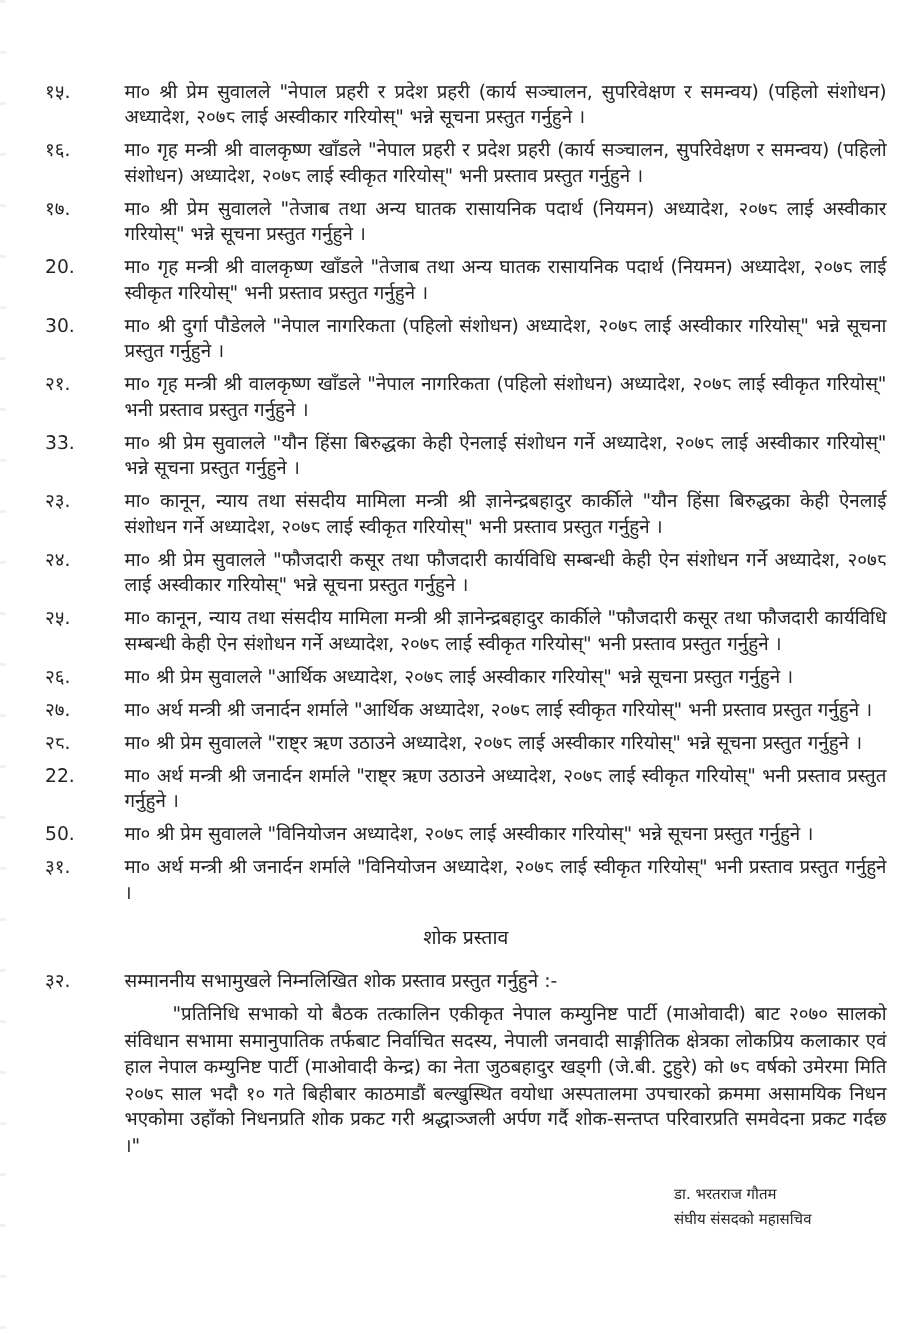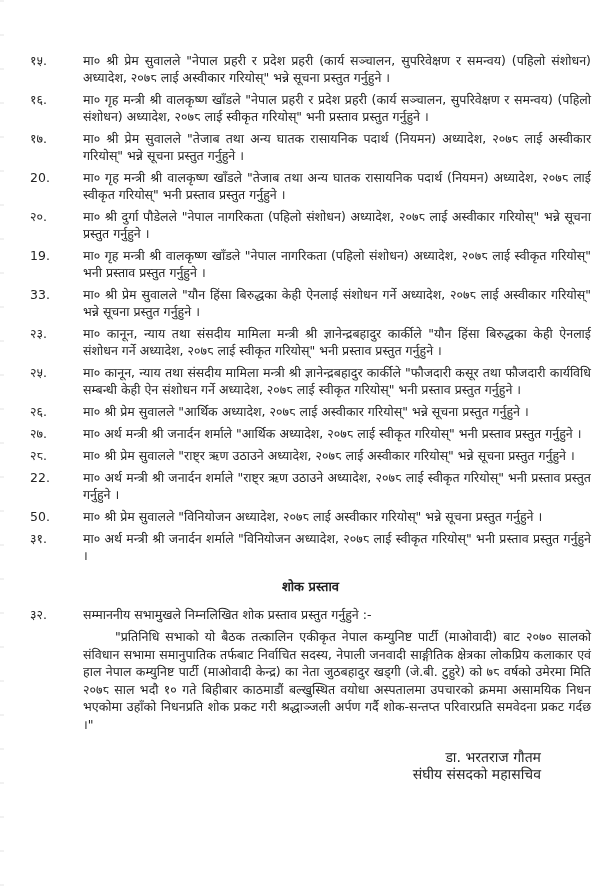--- a/index.html
+++ b/index.html
@@ -44,42 +44,42 @@
     flex: 0 0 53px;
     width: 53px;
   }
   .txt {
     flex: 1;
     text-align: justify;
     text-justify: inter-word;
   }
   .section-heading {
     text-align: center;
-    font-weight: bold;
+    font-weight: normal;
     font-size: 13px;
     line-height: 17px;
     margin: 14px 0 11px 0;
   }
   .quote {
     margin: 4px 0 0 53px;
     font-size: 12.5px;
     line-height: 17.5px;
     text-align: justify;
     text-justify: inter-word;
     text-indent: 32px;
   }
   .signature {
     margin-top: 16px;
     text-align: right;
   }
   .signature-inner {
     display: inline-block;
-    text-align: right;
+    text-align: left;
     margin-right: 50px;
-    font-size: 14px;
+    font-size: 10px;
     line-height: 17px;
   }
 </style>
 </head>
 <body>
 
 <div class="scan-edge"></div>
 
 <div class="page">
 
@@ -94,34 +94,38 @@
       </div>
       <div class="row">
         <div class="num">१७.</div>
         <div class="txt">मा० श्री प्रेम सुवालले "तेजाब तथा अन्य घातक रासायनिक पदार्थ (नियमन) अध्यादेश, २०७८ लाई अस्वीकार गरियोस्" भन्ने सूचना प्रस्तुत गर्नुहुने ।</div>
       </div>
       <div class="row">
         <div class="num">20.</div>
         <div class="txt">मा० गृह मन्त्री श्री वालकृष्ण खाँडले "तेजाब तथा अन्य घातक रासायनिक पदार्थ (नियमन) अध्यादेश, २०७८ लाई स्वीकृत गरियोस्" भनी प्रस्ताव प्रस्तुत गर्नुहुने ।</div>
       </div>
       <div class="row">
-        <div class="num">२०.</div>
+        <div class="num">30.</div>
         <div class="txt">मा० श्री दुर्गा पौडेलले "नेपाल नागरिकता (पहिलो संशोधन) अध्यादेश, २०७८ लाई अस्वीकार गरियोस्" भन्ने सूचना प्रस्तुत गर्नुहुने ।</div>
       </div>
       <div class="row">
-        <div class="num">19.</div>
+        <div class="num">२१.</div>
         <div class="txt">मा० गृह मन्त्री श्री वालकृष्ण खाँडले "नेपाल नागरिकता (पहिलो संशोधन) अध्यादेश, २०७८ लाई स्वीकृत गरियोस्" भनी प्रस्ताव प्रस्तुत गर्नुहुने ।</div>
       </div>
       <div class="row">
         <div class="num">33.</div>
         <div class="txt">मा० श्री प्रेम सुवालले "यौन हिंसा बिरुद्धका केही ऐनलाई संशोधन गर्ने अध्यादेश, २०७८ लाई अस्वीकार गरियोस्" भन्ने सूचना प्रस्तुत गर्नुहुने ।</div>
       </div>
       <div class="row">
         <div class="num">२३.</div>
         <div class="txt">मा० कानून, न्याय तथा संसदीय मामिला मन्त्री श्री ज्ञानेन्द्रबहादुर कार्कीले "यौन हिंसा बिरुद्धका केही ऐनलाई संशोधन गर्ने अध्यादेश, २०७८ लाई स्वीकृत गरियोस्" भनी प्रस्ताव प्रस्तुत गर्नुहुने ।</div>
+      </div>
+      <div class="row">
+        <div class="num">२४.</div>
+        <div class="txt">मा० श्री प्रेम सुवालले "फौजदारी कसूर तथा फौजदारी कार्यविधि सम्बन्धी केही ऐन संशोधन गर्ने अध्यादेश, २०७८ लाई अस्वीकार गरियोस्" भन्ने सूचना प्रस्तुत गर्नुहुने ।</div>
       </div>
       <div class="row">
         <div class="num">२५.</div>
         <div class="txt">मा० कानून, न्याय तथा संसदीय मामिला मन्त्री श्री ज्ञानेन्द्रबहादुर कार्कीले "फौजदारी कसूर तथा फौजदारी कार्यविधि सम्बन्धी केही ऐन संशोधन गर्ने अध्यादेश, २०७८ लाई स्वीकृत गरियोस्" भनी प्रस्ताव प्रस्तुत गर्नुहुने ।</div>
       </div>
       <div class="row">
         <div class="num">२६.</div>
         <div class="txt">मा० श्री प्रेम सुवालले "आर्थिक अध्यादेश, २०७८ लाई अस्वीकार गरियोस्" भन्ने सूचना प्रस्तुत गर्नुहुने ।</div>
       </div>
       <div class="row">

